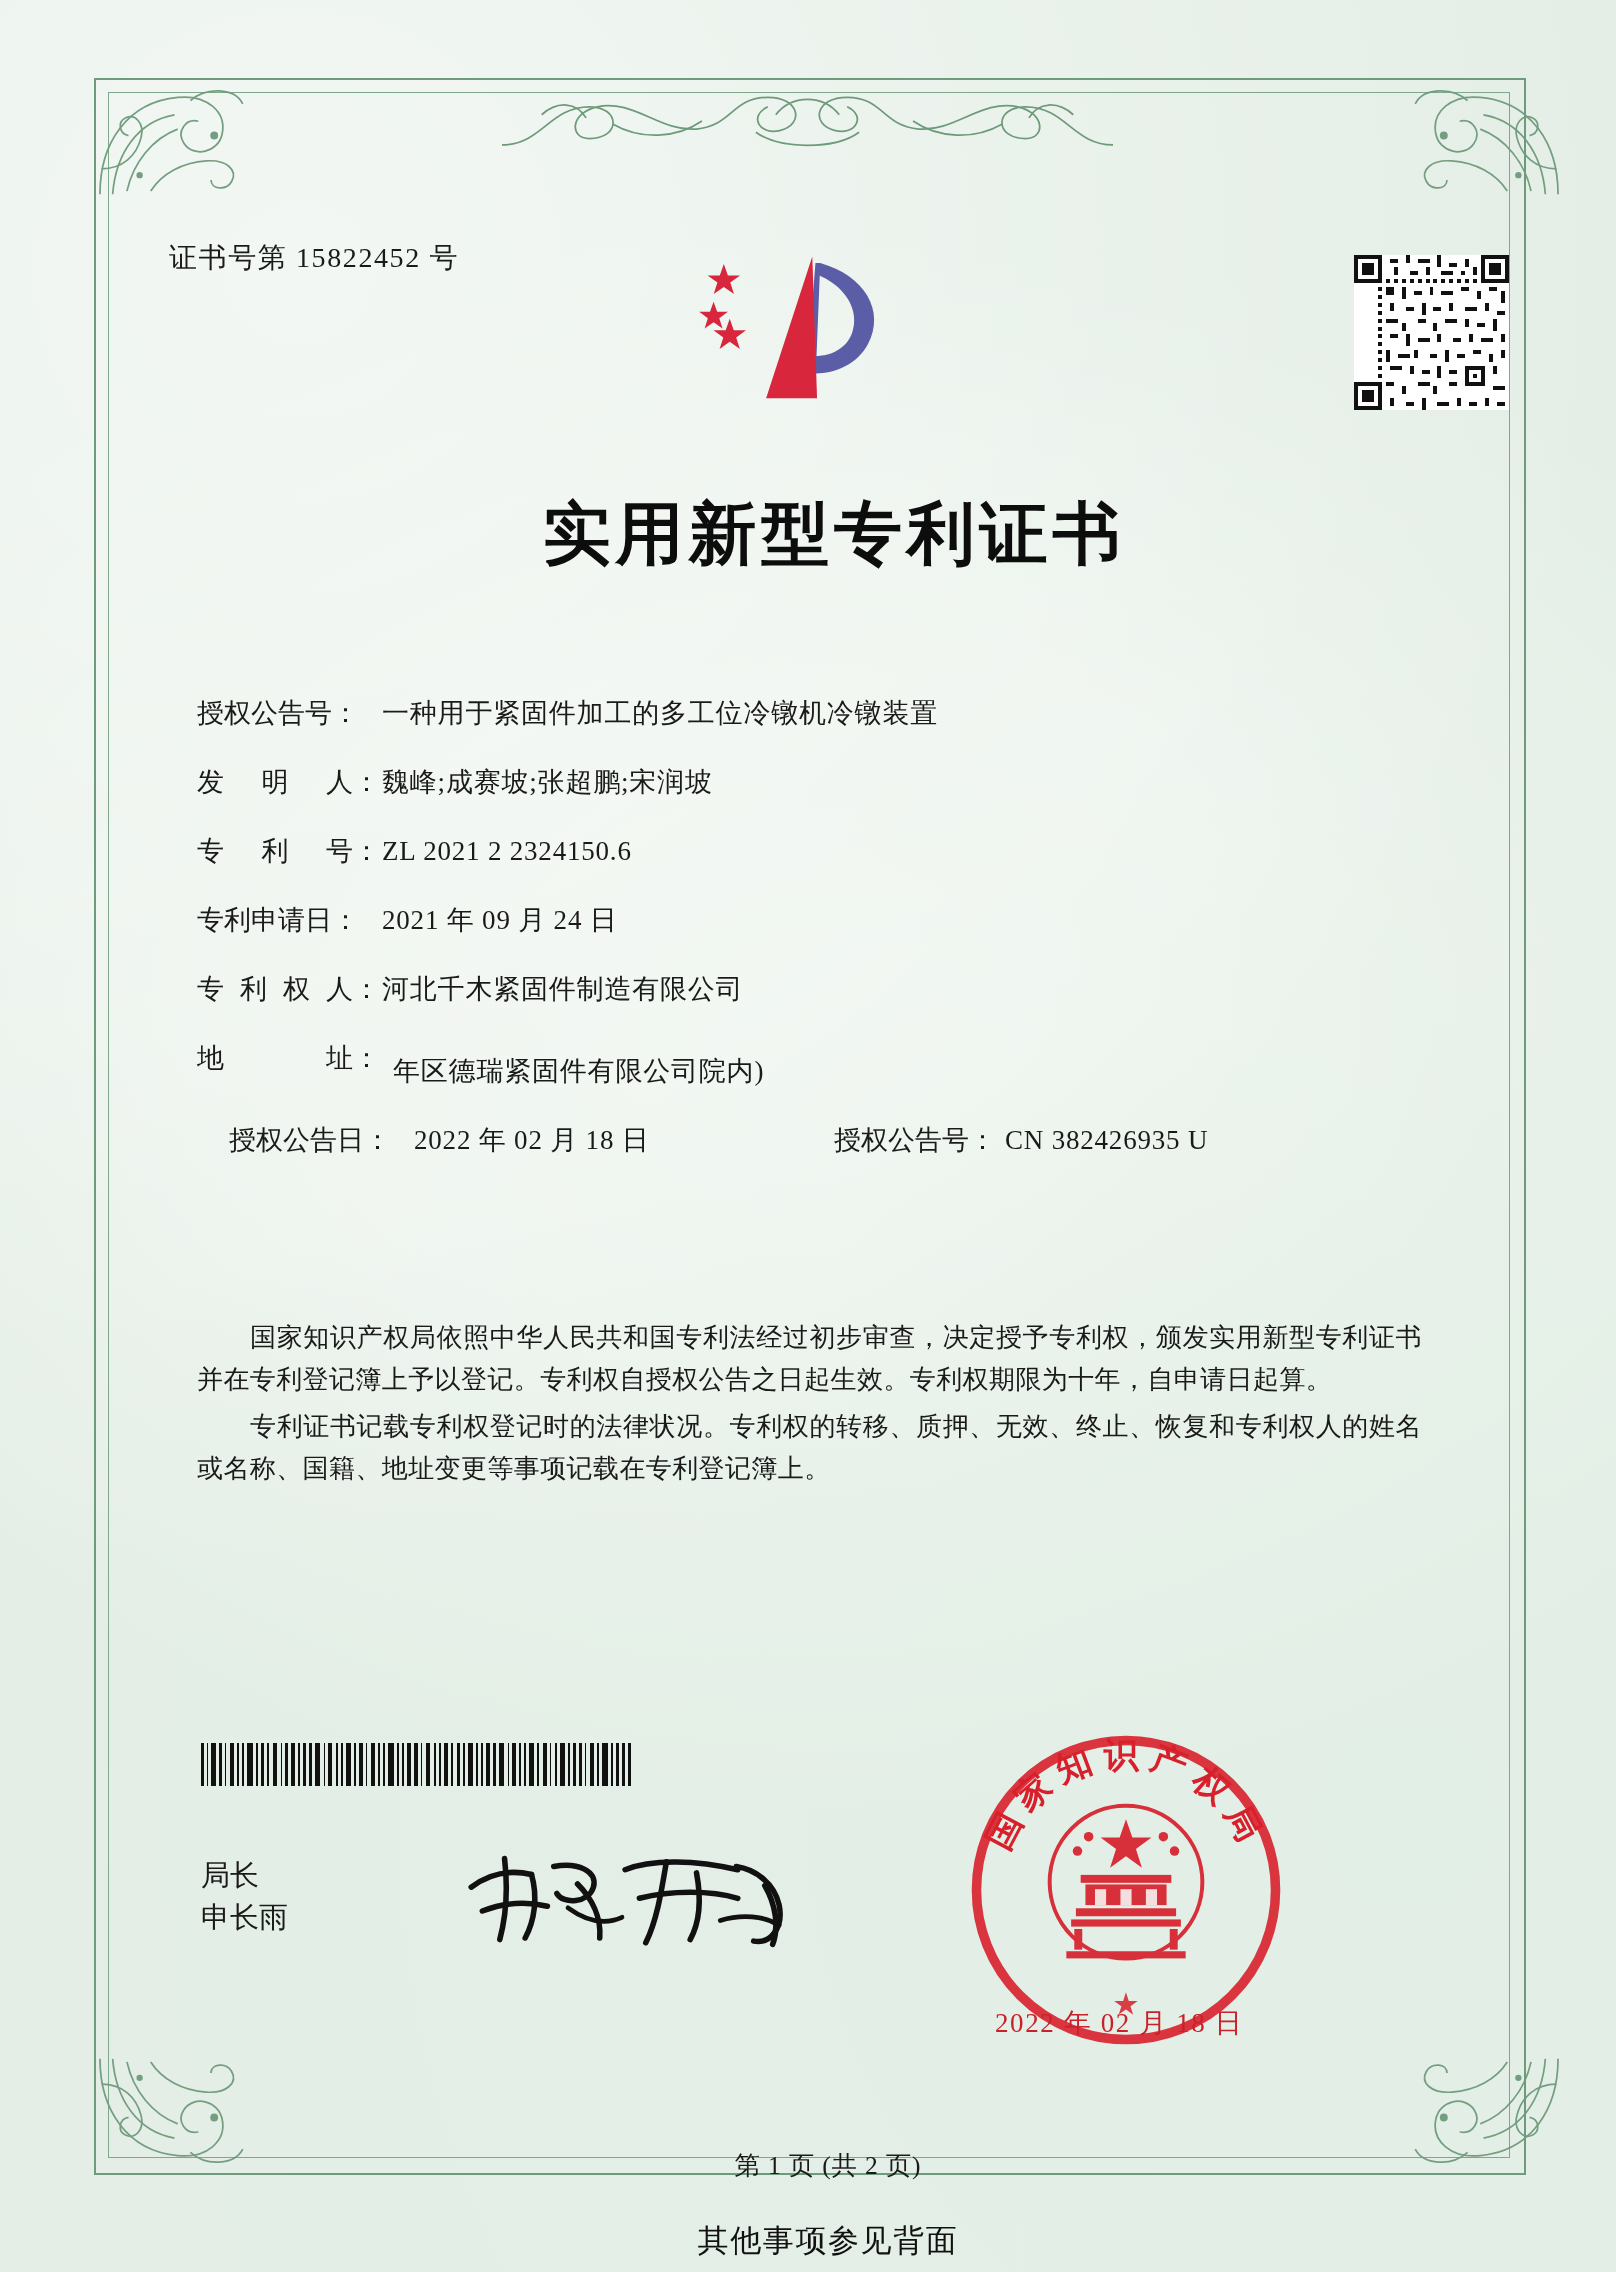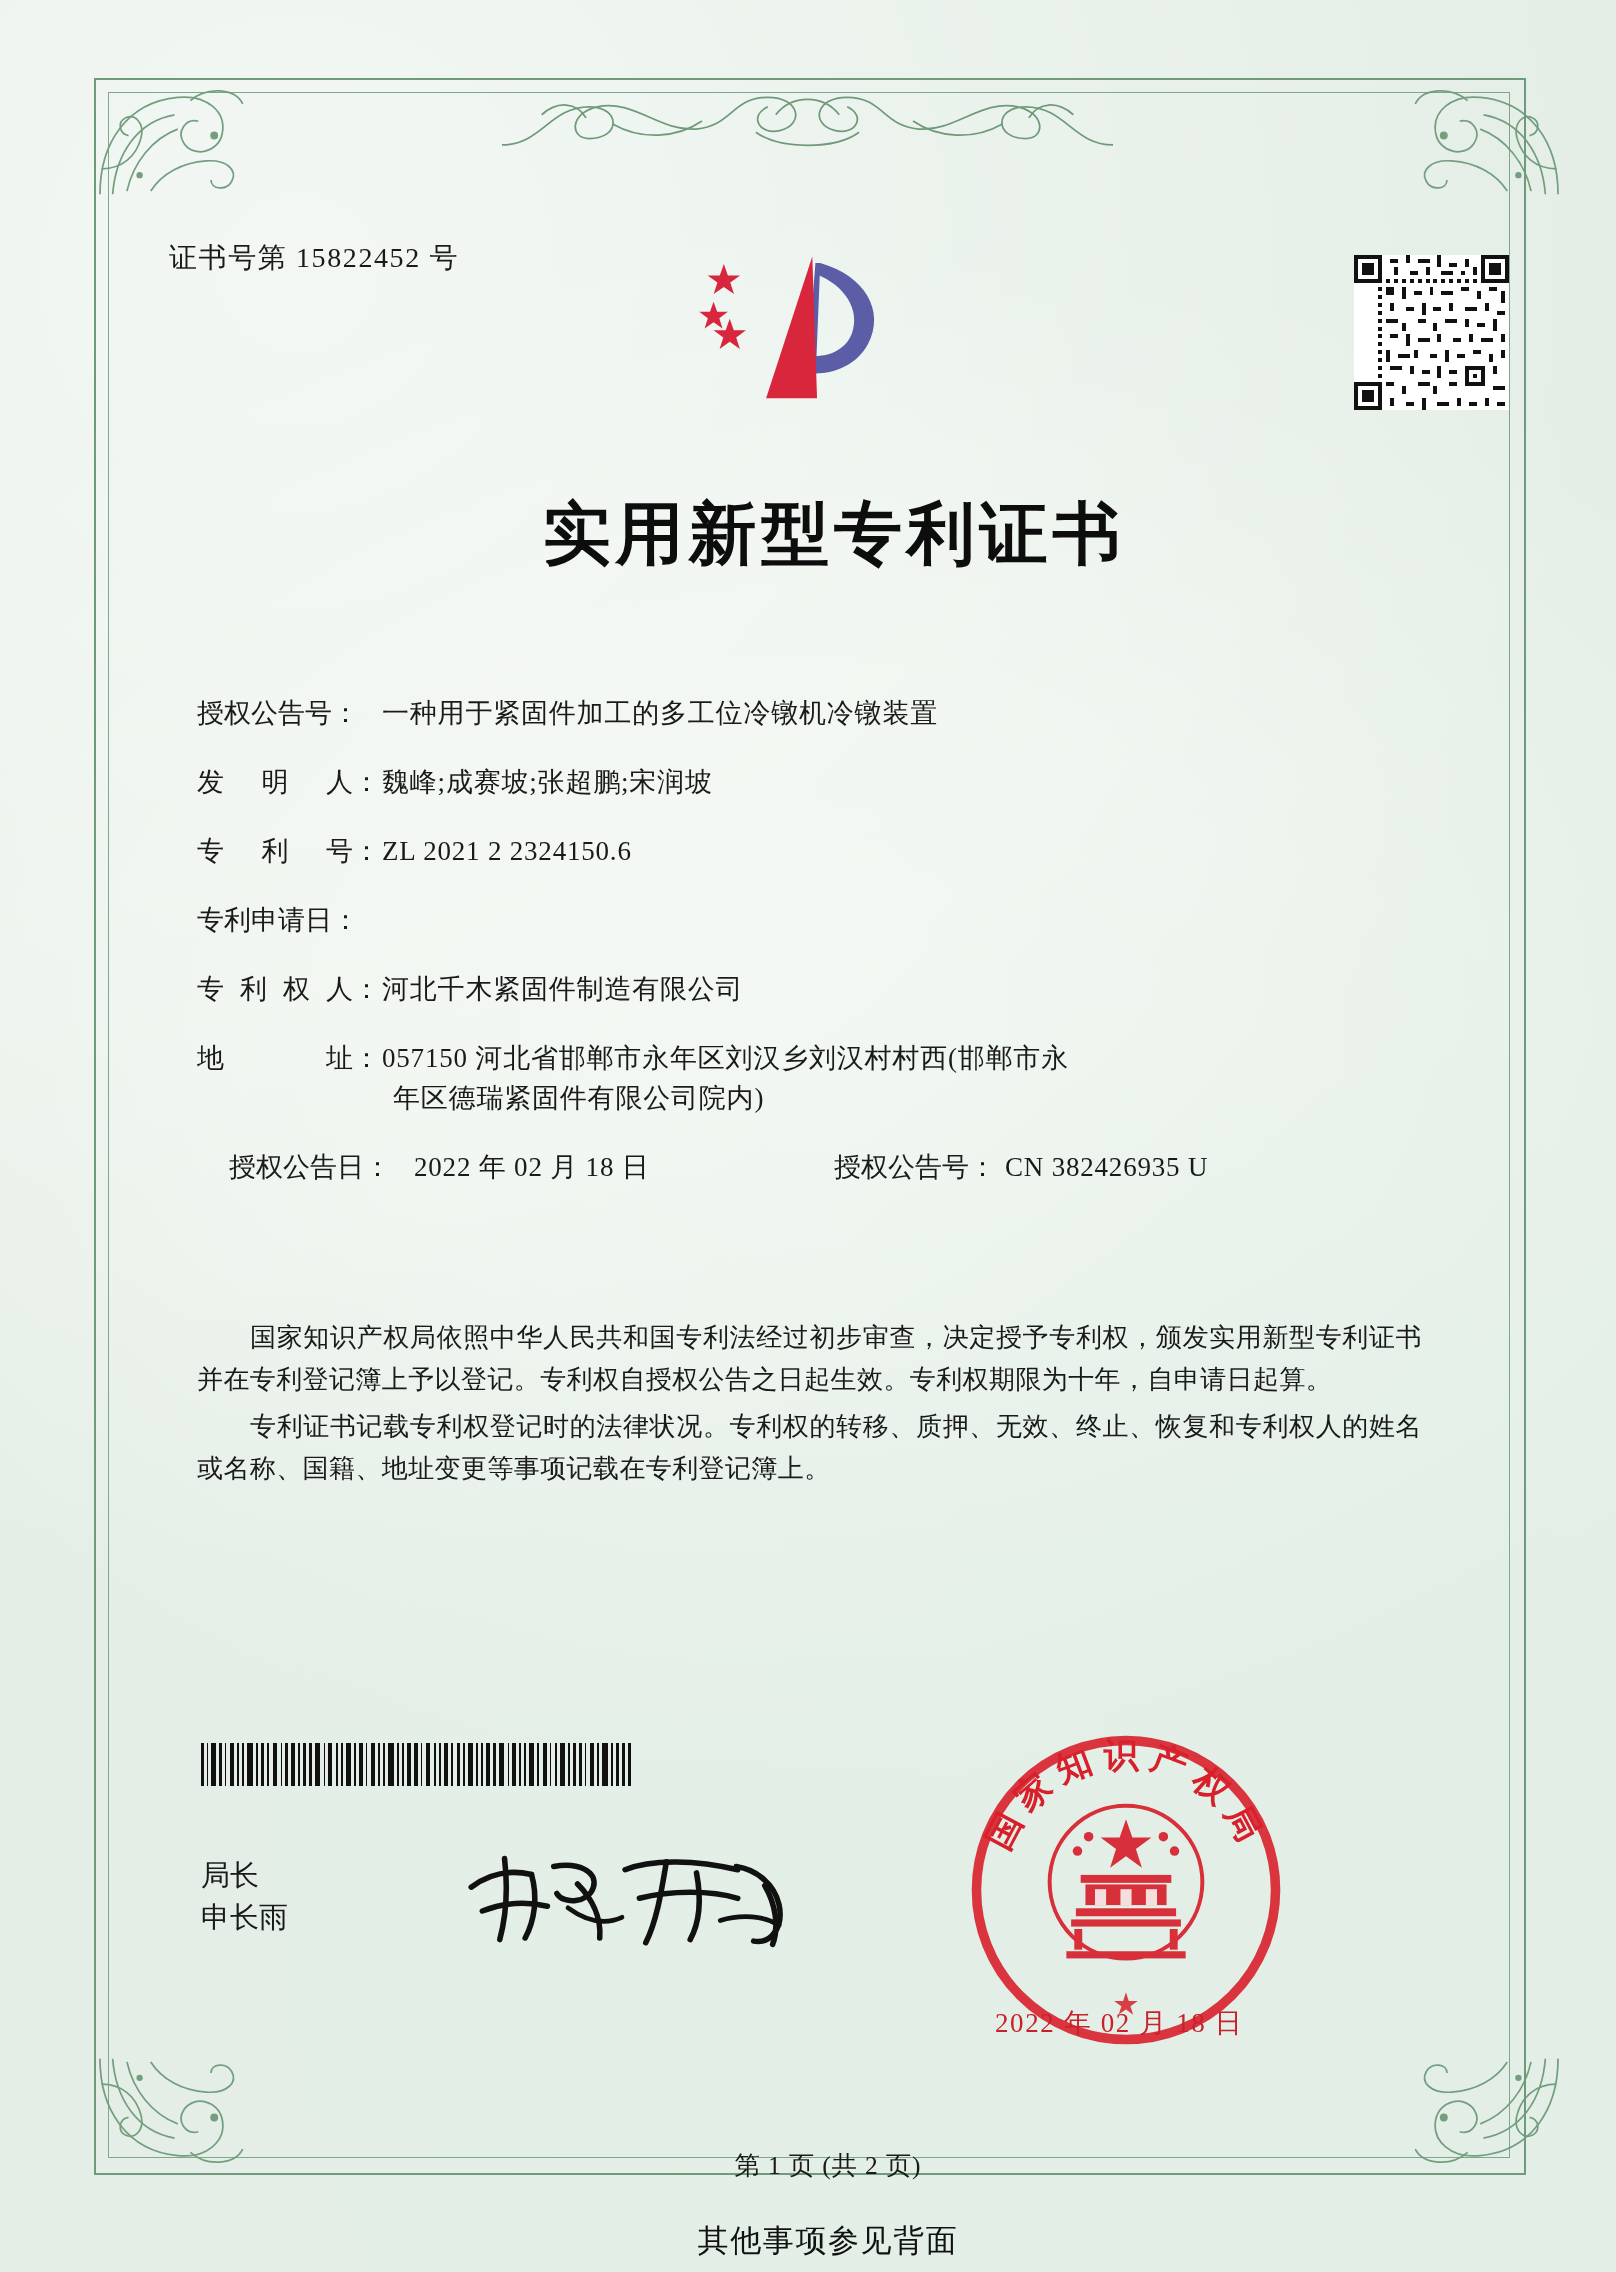--- a/index.html
+++ b/index.html
@@ -448,31 +448,31 @@
       <div class="field-value">魏峰;成赛坡;张超鹏;宋润坡</div>
     </div>
 
     <div class="field-row">
       <div class="field-label"><span class="lbl-spread">专　利　号</span>：</div>
       <div class="field-value">ZL 2021 2 2324150.6</div>
     </div>
 
     <div class="field-row">
       <div class="field-label">专利申请日：</div>
+      <div class="field-value">2021 年 09 月 24 日</div>
     </div>
 
     <div class="field-row">
       <div class="field-label"><span class="lbl-spread">专 利 权 人</span>：</div>
       <div class="field-value">河北千木紧固件制造有限公司</div>
     </div>
 
     <div class="field-row">
       <div class="field-label"><span class="lbl-spread">地　　　址</span>：</div>
       <div class="field-value">
-        <span>057150 河北省邯郸市永年区刘汉乡刘汉村村西(邯郸市永</span>
         <span class="indent-2">年区德瑞紧固件有限公司院内)</span>
       </div>
     </div>
 
     <div class="row-dual">
       <div class="dual-left">
         <div class="field-label">授权公告日：</div>
         <div class="field-value">2022 年 02 月 18 日</div>
       </div>
       <div class="dual-right">

